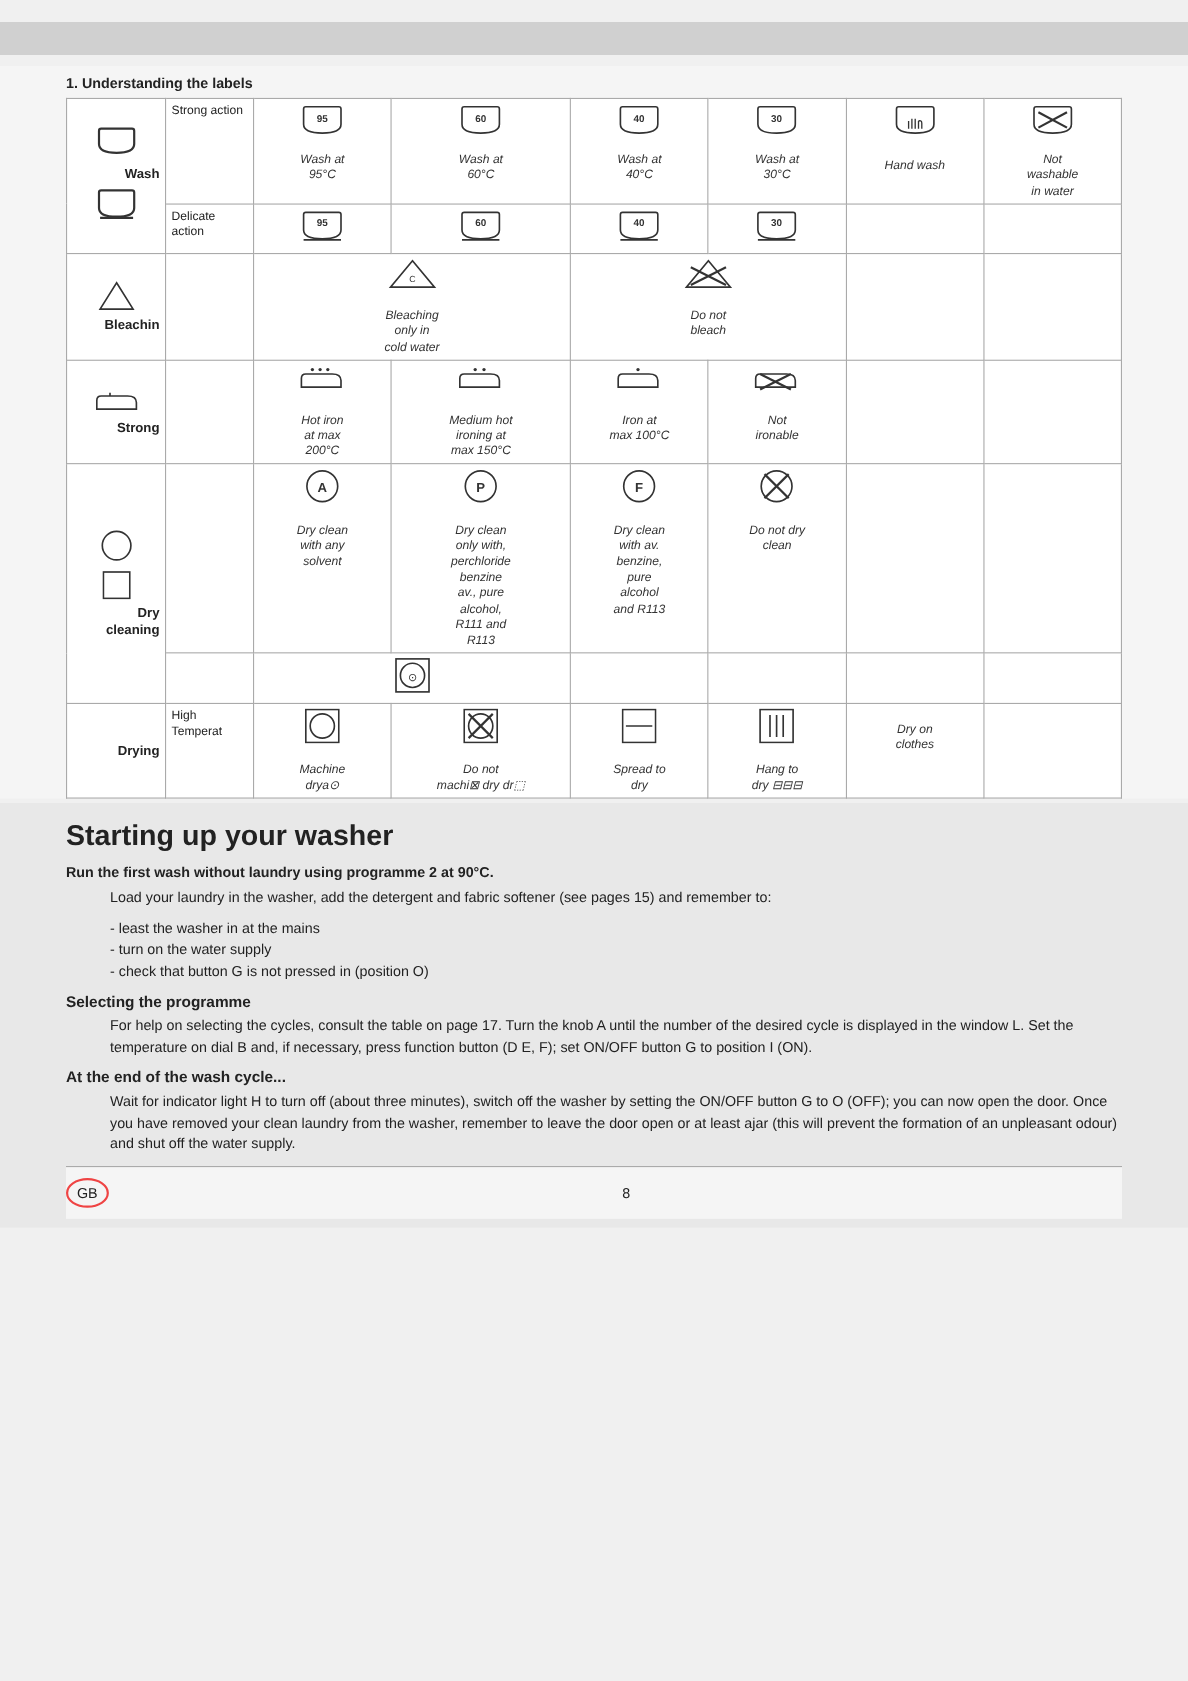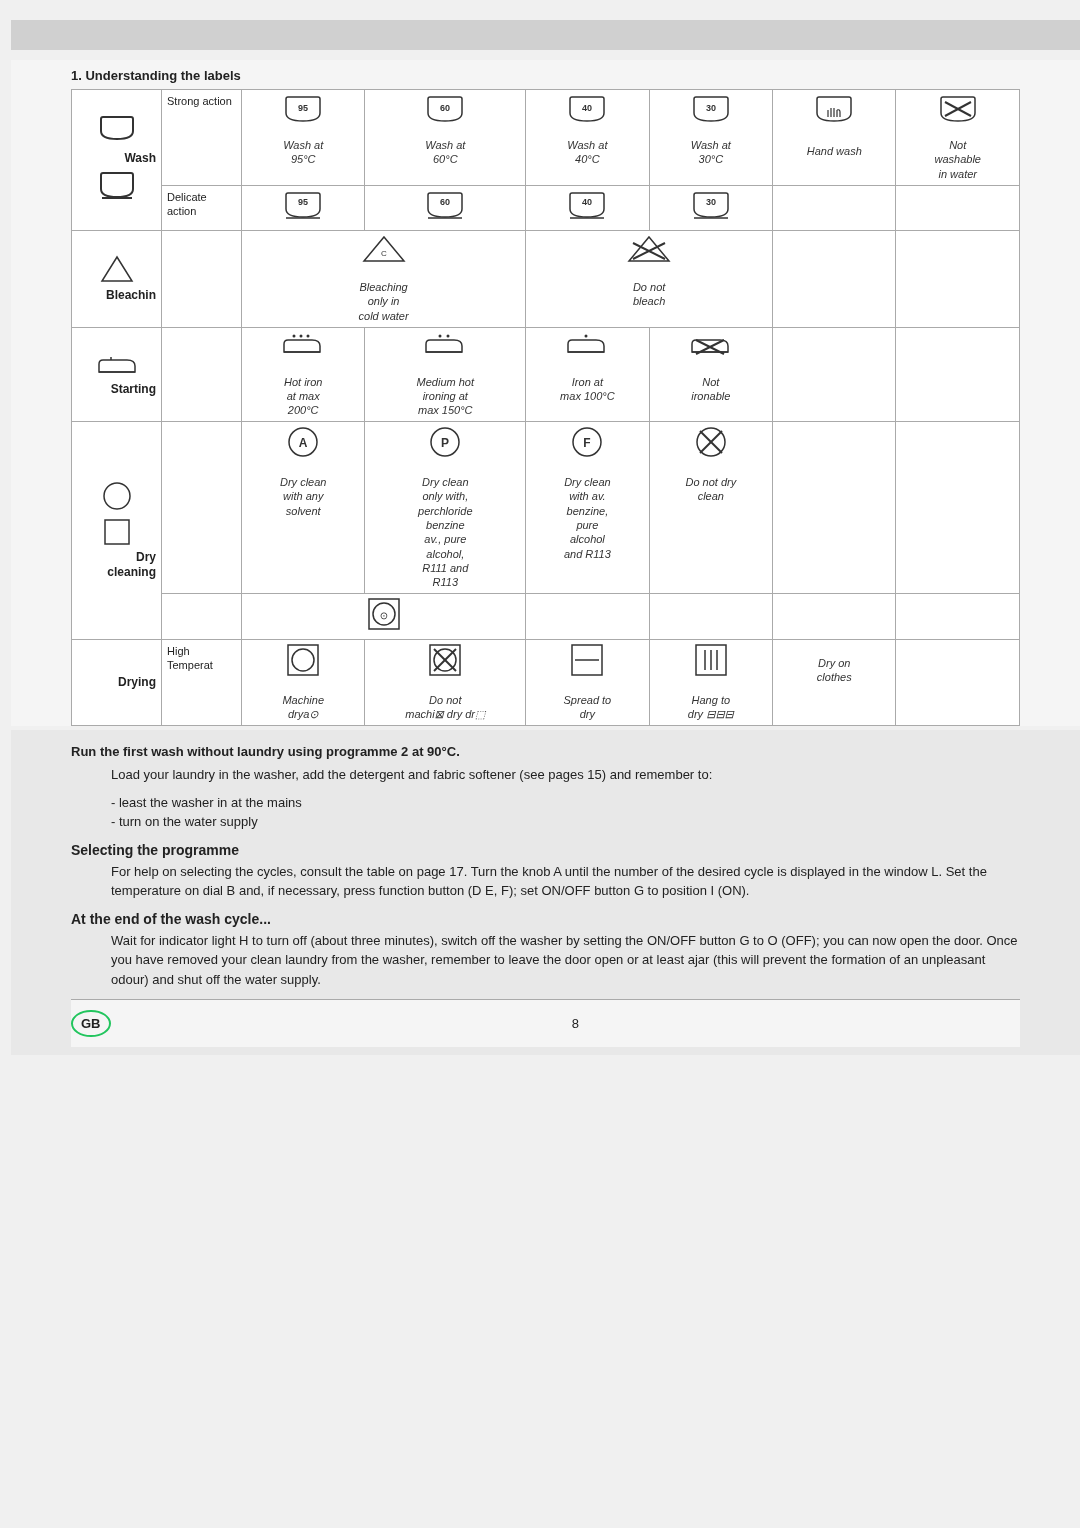--- a/index.html
+++ b/index.html
@@ -8,21 +8,21 @@
       min-height: 1528px;
       background: #f0f0f0;
       font-family: Arial, Helvetica, sans-serif;
       font-size: 13px;
       color: #222;
     }
     .page {
       width: 1080px;
       min-height: 1528px;
       background: #f0f0f0;
-      padding: 20px 0 0 11px;
+      padding: 20px 0 0 0;
     }
     .top-bar {
       width: 100%;
       height: 30px;
       background: #d0d0d0;
       margin-bottom: 10px;
     }
     .content-area {
       background: #f5f5f5;
       padding: 0 60px;
@@ -97,25 +97,25 @@
       display: flex;
       align-items: center;
       justify-content: center;
       border-top: 1.5px solid #aaa;
       padding: 10px 0;
       margin-top: 10px;
       background: #f5f5f5;
     }
     .gb-badge {
       display: inline-block;
-      border: 2px solid #22c55e;
+      border: 2px solid #ef4444;
       border-radius: 50%;
       padding: 4px 8px;
       font-size: 13px;
-      font-weight: bold;
+      font-weight: normal;
       margin-right: 20px;
     }
     .page-num {
       font-size: 13px;
       text-align: center;
       flex: 1;
     }
     
     .col-cat { width: 90px; }
     .col-sub { width: 80px; }
@@ -297,21 +297,21 @@
       <tr>
         <td class="col-cat" style="vertical-align:middle;">
           <div style="text-align:center;">
             <svg width="40" height="26" viewBox="0 0 40 26">
 
               <path d="M2 20 L2 12 Q2 8 6 8 L30 8 Q38 8 38 14 L38 20 Z" fill="none" stroke="#333" stroke-width="1.5"></path>
               <line x1="2" y1="20" x2="38" y2="20" stroke="#333" stroke-width="1.5"></line>
               <line x1="14" y1="8" x2="14" y2="5" stroke="#333" stroke-width="1.5"></line>
             </svg>
           </div>
-          <div class="label-cat bold">Starting</div>
+          <div class="label-cat bold">Strong</div>
         </td>
         <td></td>
 
         <td class="icon-cell">
           <svg width="42" height="26" viewBox="0 0 42 26">
             <path d="M2 20 L2 12 Q2 8 6 8 L30 8 Q38 8 38 14 L38 20 Z" fill="none" stroke="#333" stroke-width="1.5"></path>
             <line x1="2" y1="20" x2="38" y2="20" stroke="#333" stroke-width="1.5"></line>
             <circle cx="12" cy="4" r="1.5" fill="#333"></circle>
             <circle cx="19" cy="4" r="1.5" fill="#333"></circle>
             <circle cx="26" cy="4" r="1.5" fill="#333"></circle>
@@ -465,28 +465,30 @@
 
         <td class="icon-cell">
           <span class="sub-text">Dry on<br>clothes</span>
         </td>
       </tr>
     </tbody>
       </table>
   </div>
 
   <div class="starting-section">
+    <h1 class="starting-title">Starting up your washer</h1>
 
     <p class="bold-para">Run the first wash without laundry using programme 2 at 90°C.</p>
 
     <p class="body-text">Load your laundry in the washer, add the detergent and fabric softener (see pages 15) and remember to:</p>
 
     <div class="body-text">
       <div>- least the washer in at the mains</div>
       <div>- turn on the water supply</div>
+      <div>- check that button G is not pressed in (position O)</div>
     </div>
 
     <h2 class="sub-heading">Selecting the programme</h2>
     <p class="body-text">For help on selecting the cycles, consult the table on page 17. Turn the knob A until the number of the desired cycle is displayed in the window L. Set the temperature on dial B and, if necessary, press function button (D E, F); set ON/OFF button G  to position I (ON).</p>
 
     <h2 class="sub-heading">At the end of the wash cycle...</h2>
     <p class="body-text">Wait for indicator light H to turn off (about three minutes), switch off the washer by setting the ON/OFF button G to O (OFF); you can now open the door. Once you have removed your clean laundry from the washer, remember to leave the door open or at least ajar (this will prevent the formation of an unpleasant odour) and shut off the water supply.</p>
 
     <div class="bottom-bar">
       <span class="gb-badge">GB</span>

